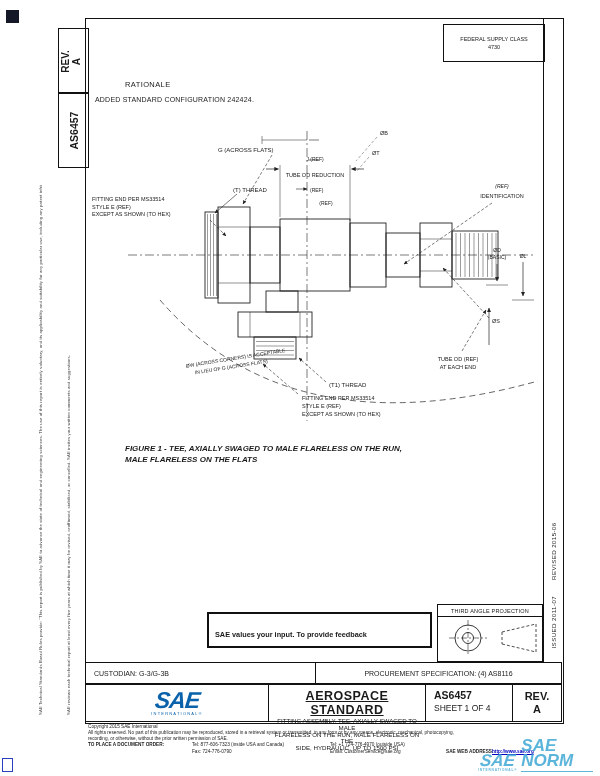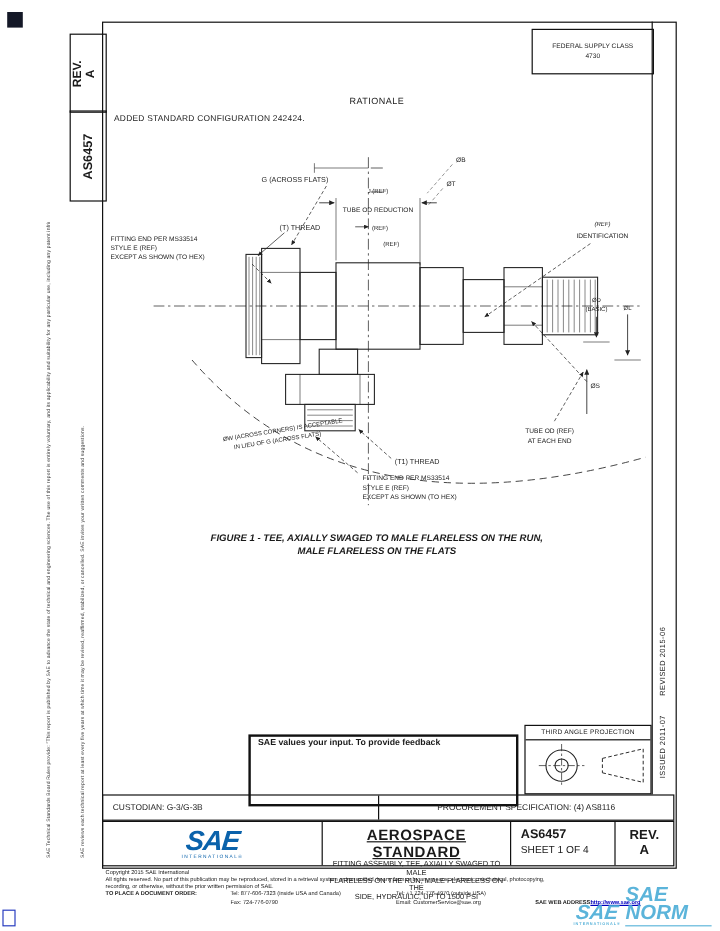--- a/index.html
+++ b/index.html
@@ -1,20 +1,20 @@
 <!DOCTYPE html>
 <html><head>
 <meta charset="utf-8">
 <style>
   html,body{margin:0;padding:0;background:#ffffff;}
   body{width:600px;height:776px;position:relative;font-family:"Liberation Sans",sans-serif;color:#1a1a1a;overflow:hidden;}
   .abs{position:absolute;}
   .bordered{border:1px solid #111;}
   .frame{border:1.3px solid #111;}
-  .center{text-align:center;}
+  .center{text-align:left;margin-left:40px;}
   .vrot{transform:rotate(-90deg);text-align:center;}
   .vtiny{writing-mode:vertical-rl;transform:rotate(180deg);font-size:4.2px;letter-spacing:.15px;color:#3a3a3a;overflow:hidden;white-space:nowrap;}
   svg{font-family:"Liberation Sans",sans-serif;}
   svg text{fill:#222;stroke:none;}
   .dashdot{stroke-dasharray:9 3 2 3;stroke-width:.6;}
   .dash{stroke-dasharray:3 2;}
   .link{color:#0000bf;text-decoration:underline;font-weight:bold;cursor:pointer;}
   .tb-cell{height:100%;box-sizing:border-box;}
   .legal{font-size:4.7px;color:#222;line-height:1.25;}
   .wm{color:#45aad5;opacity:.88;font-style:italic;font-weight:bold;}
@@ -138,21 +138,21 @@
     <text x="96" y="252" font-size="5">ØW (ACROSS CORNERS) IS ACCEPTABLE</text>
     <text x="104" y="260" font-size="5">IN LIEU OF G (ACROSS FLATS)</text>
   </g>
 </svg>
 
 <div class="abs center" style="left:85px;top:443px;width:458px;font-size:8px;font-weight:bold;font-style:italic;line-height:1.4;">
   <div>FIGURE 1 - TEE, AXIALLY SWAGED TO MALE FLARELESS ON THE RUN,</div>
   <div>MALE FLARELESS ON THE FLATS</div>
 </div>
 
-<div class="abs" style="left:207px;top:612px;width:225px;height:60px;border:2px solid #111;box-sizing:border-box;padding:0 6px;font-size:7.3px;font-weight:bold;line-height:1.3;">
+<div class="abs" style="left:207px;top:612px;width:225px;height:28px;border:2px solid #111;box-sizing:border-box;padding:16px 6px;font-size:7.3px;font-weight:bold;line-height:1.3;">
   <div>SAE values your input. To provide feedback</div>
 </div>
 
 <div class="abs bordered" style="left:437px;top:604px;width:106px;height:58px;box-sizing:border-box;">
   <div style="border-bottom:1px solid #111;font-size:5.5px;text-align:center;padding:3px 0 2px;letter-spacing:.2px;">THIRD ANGLE PROJECTION</div>
   <svg width="104" height="42" viewBox="0 0 104 42">
     <g stroke="#222" fill="none">
       <circle cx="30" cy="21" r="13" stroke-width=".9"></circle>
       <circle cx="30" cy="21" r="5.5" stroke-width=".9"></circle>
       <path stroke-width=".6" stroke-dasharray="6 2 2 2" d="M11 21 H49 M30 3 V39"></path>

